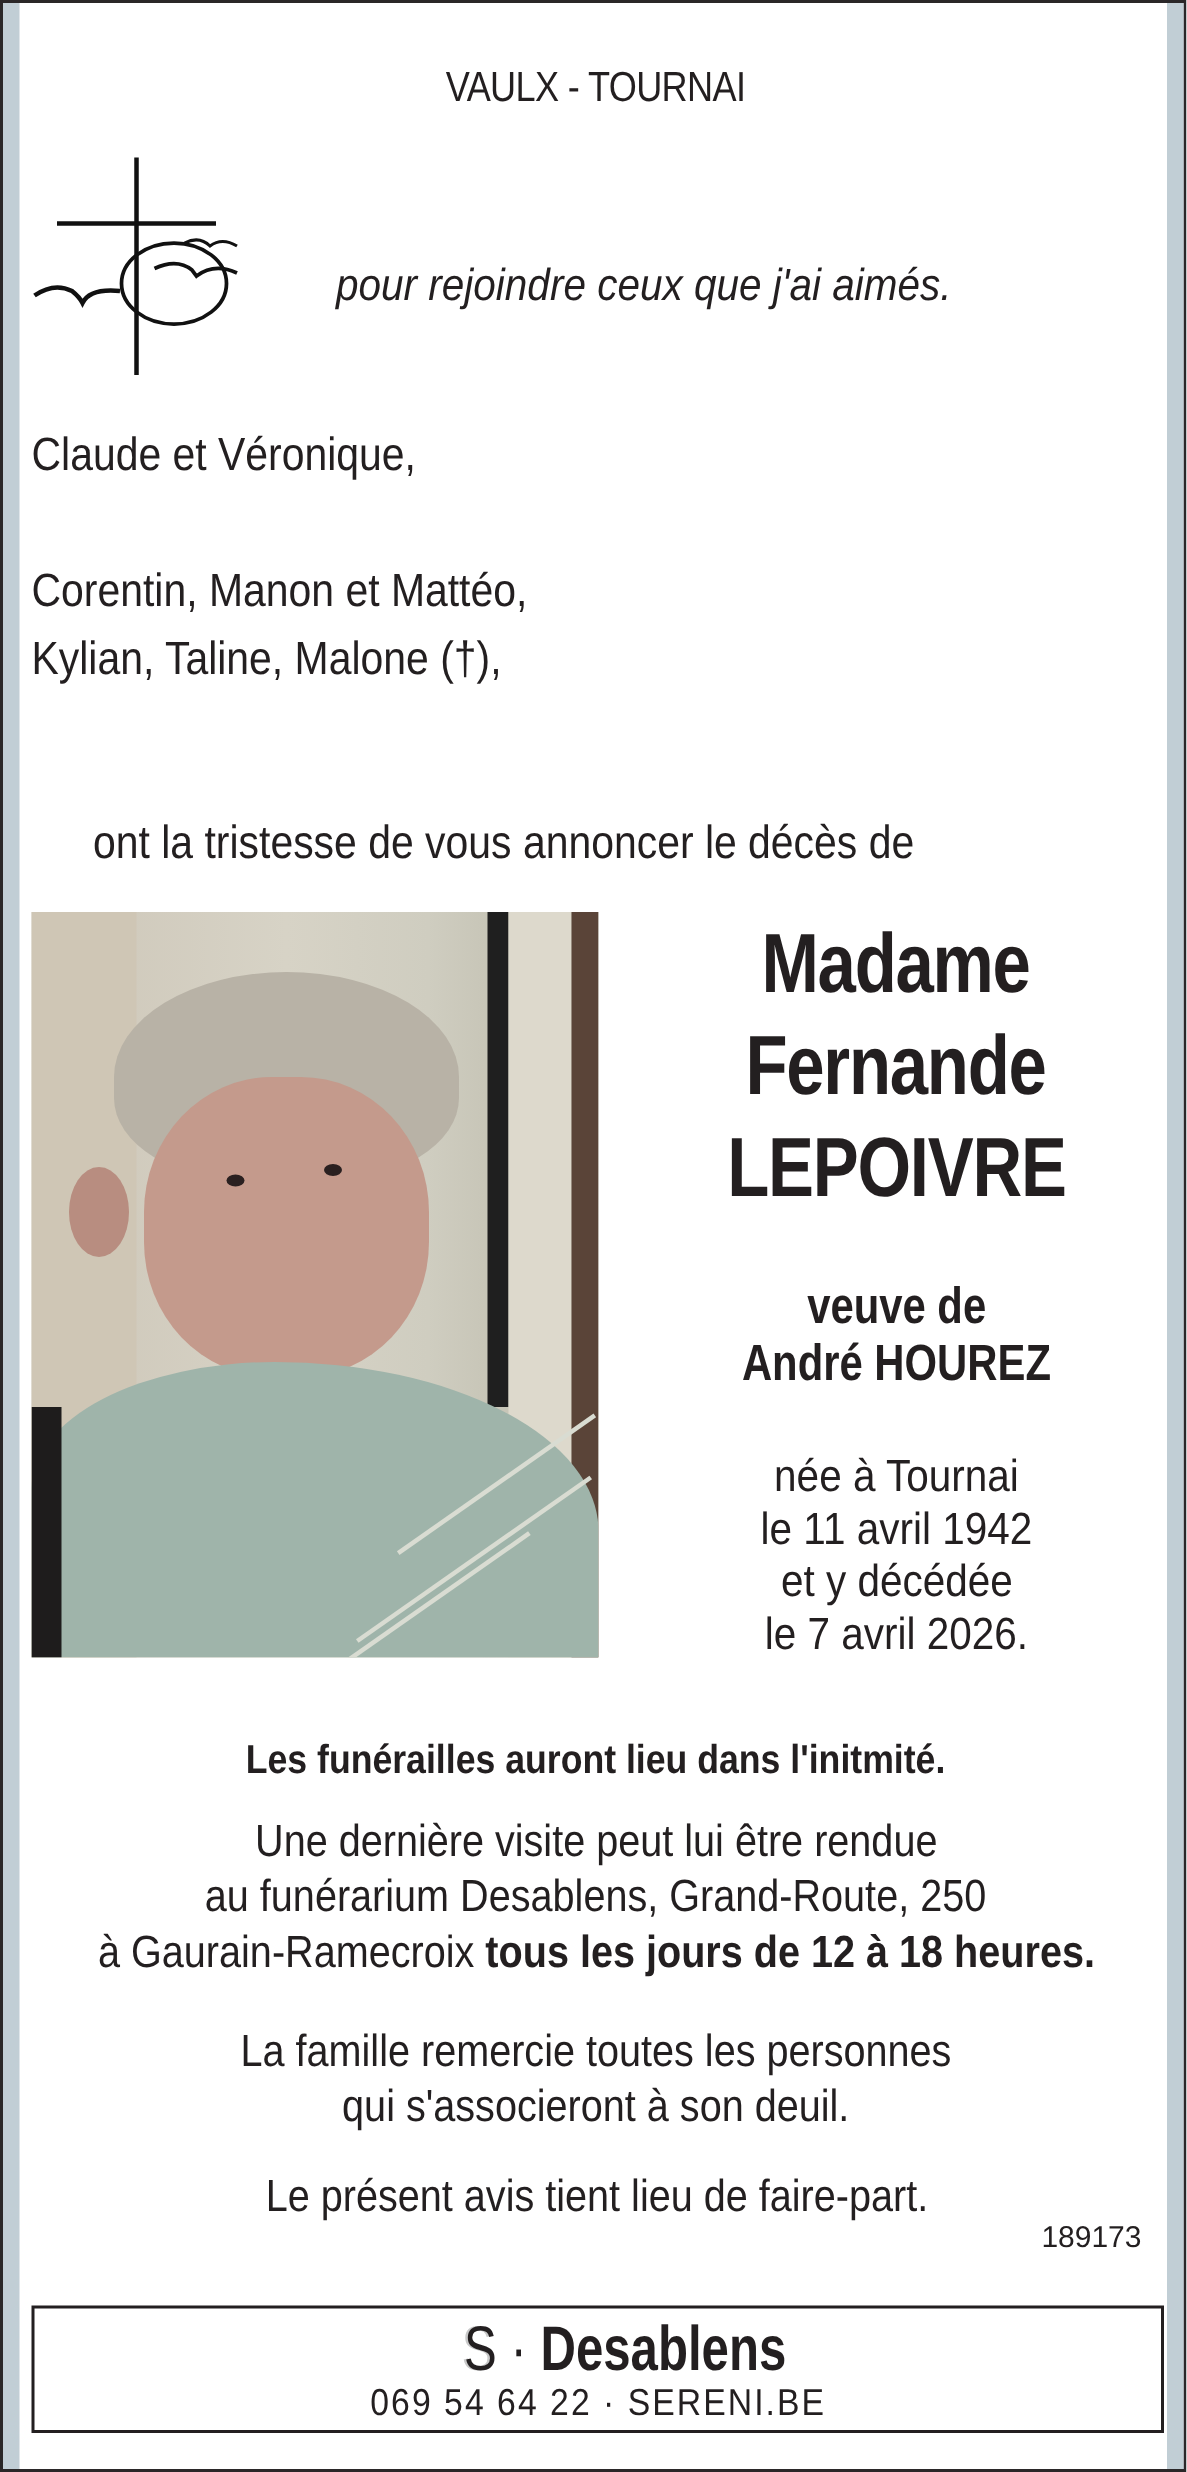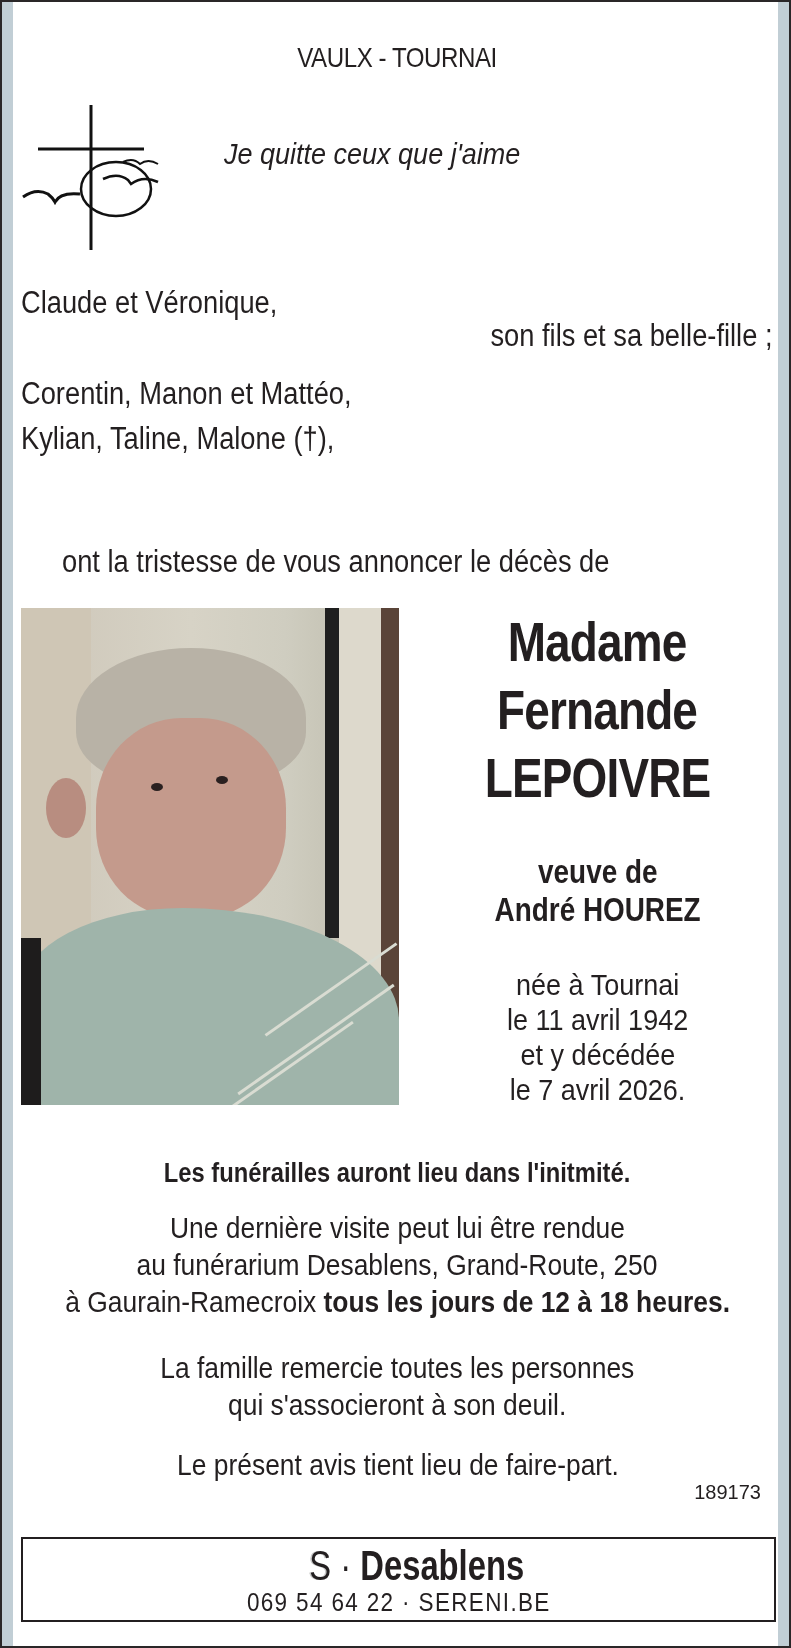--- a/index.html
+++ b/index.html
@@ -54,29 +54,26 @@
 
   <svg style="position:absolute;left:16px;top:100px" width="160" height="150" viewBox="0 0 160 150">
     <line x1="73" y1="3" x2="73" y2="148" stroke="#111" stroke-width="3"></line>
     <line x1="20" y1="47" x2="126" y2="47" stroke="#111" stroke-width="3"></line>
     <ellipse cx="98" cy="87" rx="35" ry="27" fill="none" stroke="#111" stroke-width="2.5"></ellipse>
     <path d="M5 95 Q 18 86 30 92 Q 35 96 37 100 Q 42 90 62 92" fill="none" stroke="#111" stroke-width="3"></path>
     <path d="M85 77 Q 100 70 110 78 L 113 82 Q 125 73 140 80" fill="none" stroke="#111" stroke-width="2.5"></path>
     <path d="M105 60 Q 115 55 122 62 Q 130 56 140 62" fill="none" stroke="#111" stroke-width="2"></path>
   </svg>
 
-  <div class="t quote" style="top:137px">
-    <span>Je quitte ceux que j'aime</span>
+  <div class="t quote" style="top:174px">
+    <span>pour rejoindre ceux que j'ai aimés.</span>
   </div>
 
   <div class="t fam l" style="top:273px">
     <span>Claude et Véronique,</span>
-  </div>
-  <div class="t fam r" style="top:318px">
-    <span>son fils et sa belle-fille ;</span>
   </div>
   <div class="t fam l" style="top:364px">
     <span>Corentin, Manon et Mattéo,</span>
   </div>
   <div class="t fam l" style="top:409px">
     <span>Kylian, Taline, Malone (†),</span>
   </div>
   <div class="t fam" style="top:544px;left:60px">
     <span>ont la tristesse de vous annoncer le décès de</span>
   </div>

